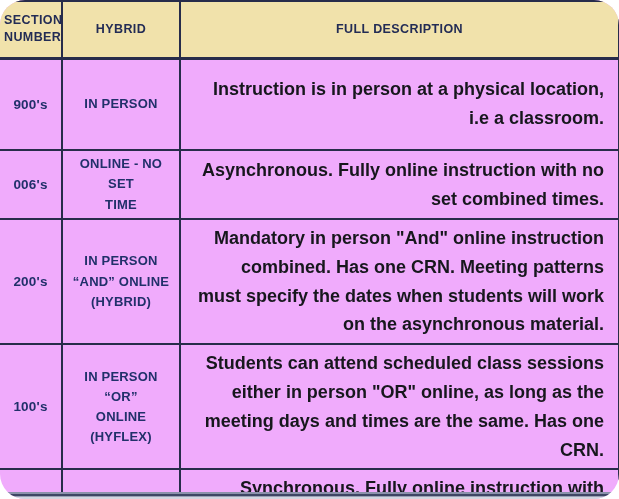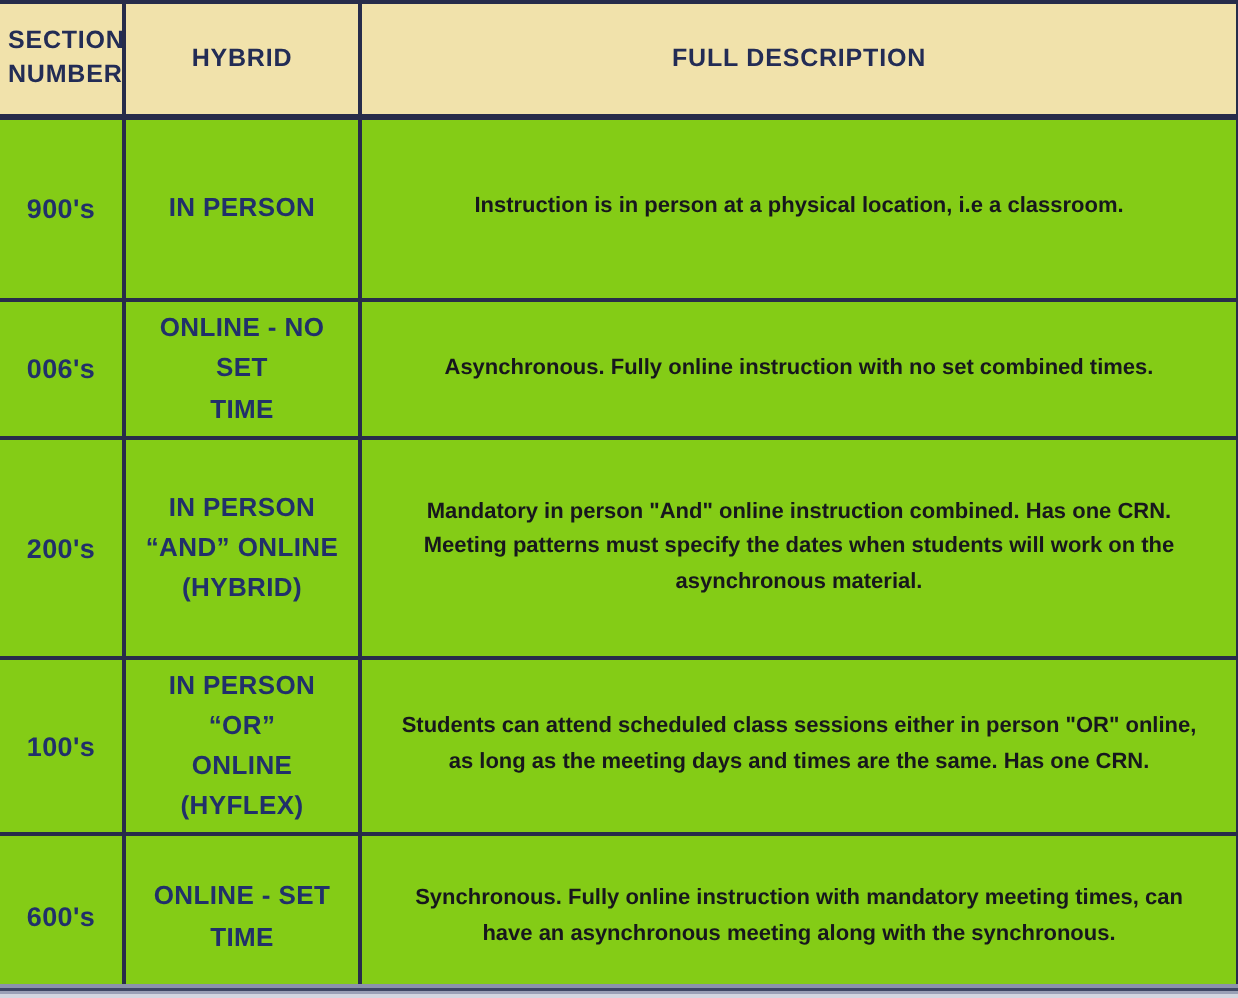--- a/index.html
+++ b/index.html
@@ -1,22 +1,23 @@
 <!DOCTYPE html>
 <html><head>
 <meta charset="utf-8">
 <style>
   html, body { margin: 0; padding: 0; }
   .page {
     width: 619px;
     height: 499px;
-    background: #84cc16;
+    background: #f0abfc;
     font-family: "Liberation Sans", sans-serif;
     position: relative;
     overflow: hidden;
+    border-radius: 25px;
   }
   table.session-table {
     border-collapse: collapse;
     width: 619px;
     table-layout: fixed;
   }
   .session-table th, .session-table td {
     border: 2px solid #272c4a;
     text-align: center;
     vertical-align: middle;
@@ -42,23 +43,24 @@
   td.session-cell {
     color: #21306a;
     font-size: 13px;
     letter-spacing: 0.2px;
     white-space: pre-line;
     line-height: 1.55;
     margin-left: 13px;
   }
   td.desc-cell {
     color: #17171d;
-    font-size: 11px;
+    font-size: 18px;
     line-height: 1.6;
     padding: 4px 14px;
+    text-align: right;
   }
   tr.row-header { height: 57px; }
   tr.row-1 { height: 92px; }
   tr.row-2 { height: 69px; }
   tr.row-3 { height: 110px; }
   tr.row-4 { height: 88px; }
   tr.row-5 { height: 82px; }
   tbody tr:last-child td { border-bottom: none; }
   .bottom-edge {
     position: absolute;

